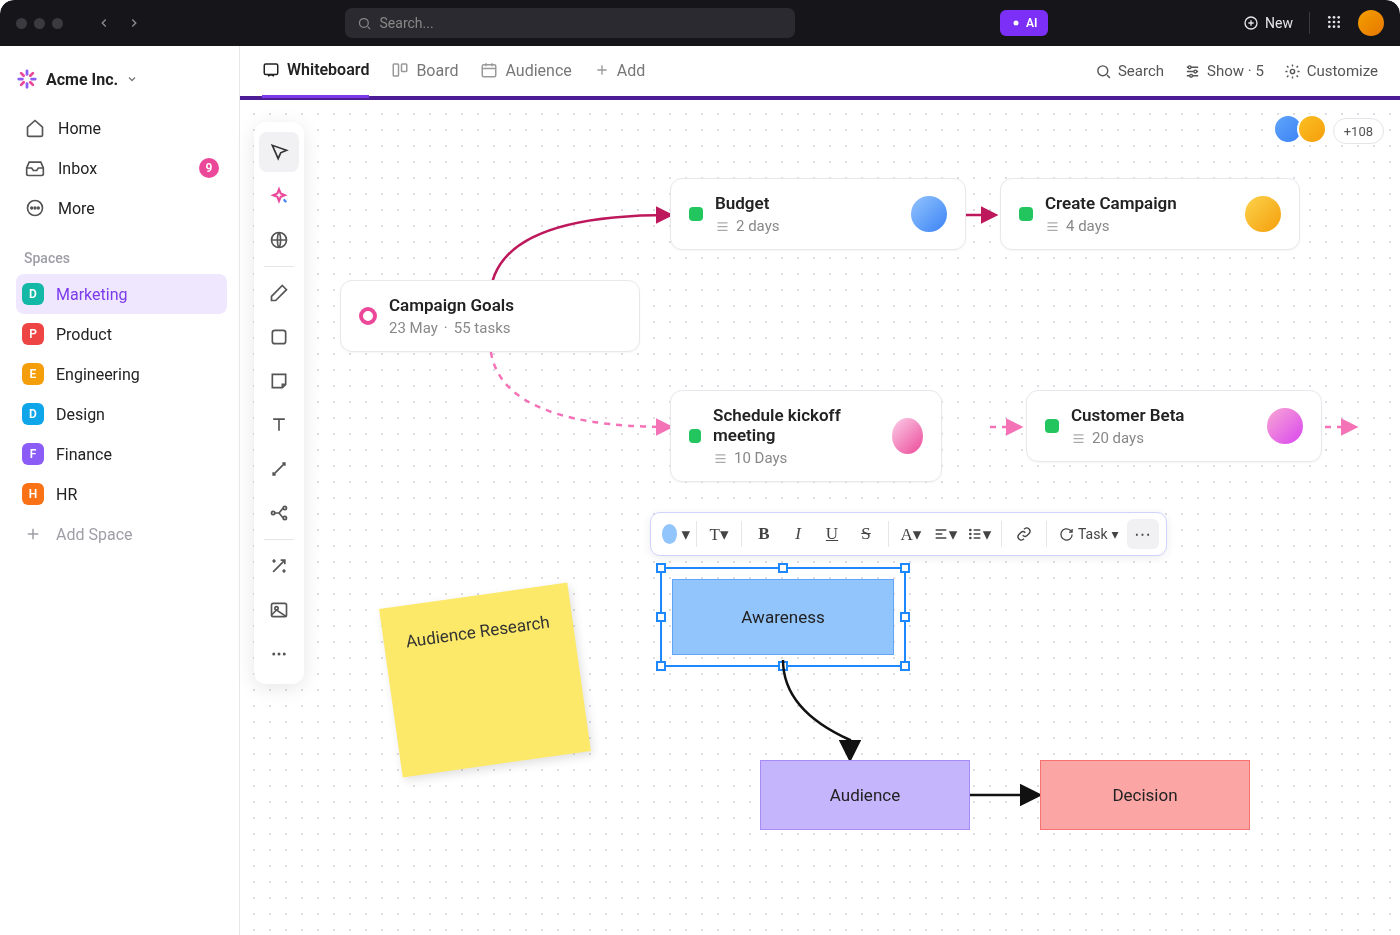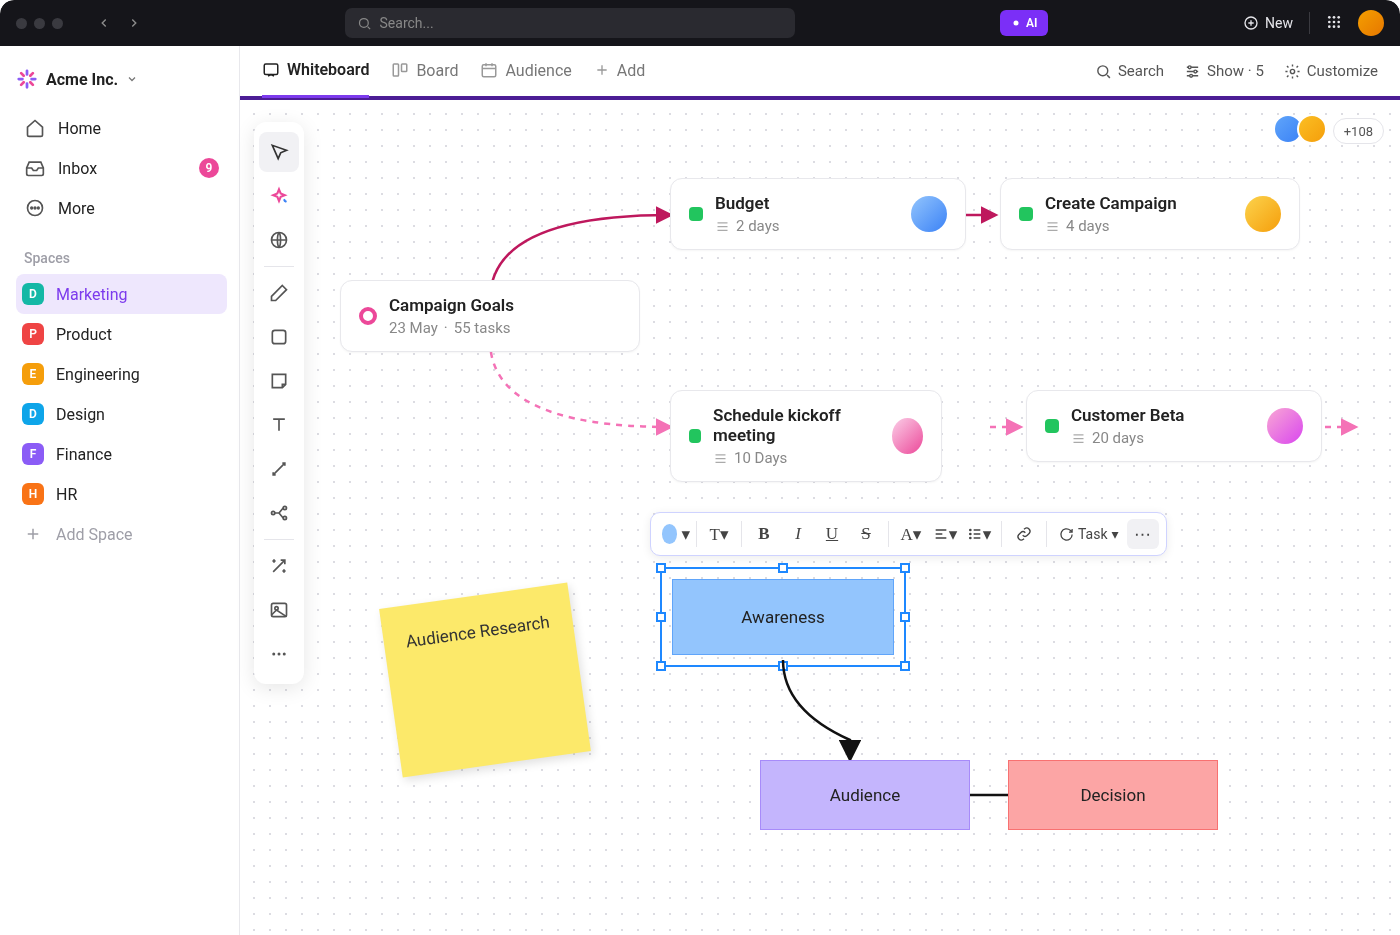--- a/index.html
+++ b/index.html
@@ -469,21 +469,21 @@
       <svg class="conn" style="left:520px;top:560px;width:240px;height:110px">
         <path d="M23 0 Q23 50 90 80 L90 98" fill="none" stroke="#111" stroke-width="2.5" marker-end="url(#ab)"></path>
       </svg>
       <svg class="conn" style="left:730px;top:685px;width:80px;height:20px">
         <path d="M0 10 L68 10" fill="none" stroke="#111" stroke-width="2.5" marker-end="url(#ab)"></path>
       </svg>
 
       <div class="shape" style="left:520px;top:660px;width:210px;height:70px;background:#c4b5fd;border-color:#a78bfa">
           <span>Audience</span>
         </div>
-      <div class="shape" style="left:768px;top:660px;width:210px;height:70px;background:#fca5a5;border-color:#f87171">
+      <div class="shape" style="left:800px;top:660px;width:210px;height:70px;background:#fca5a5;border-color:#f87171">
           <span>Decision</span>
         </div>
 
       <div class="sticky" style="left:150px;top:495px">
         <span style="display:block;transform:rotate(0deg)">Audience Research</span>
       </div>
 
     </div>
   </div>
 </div>

